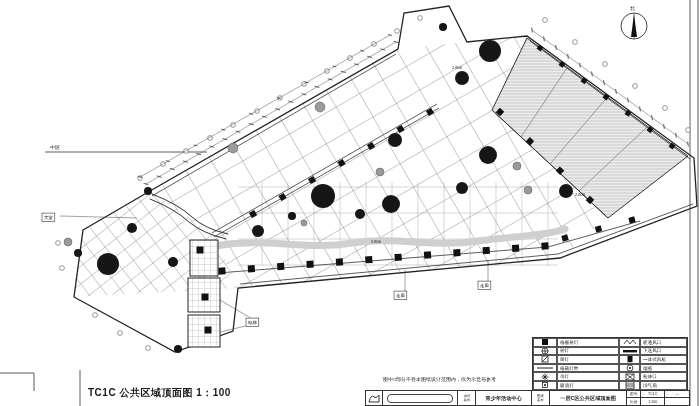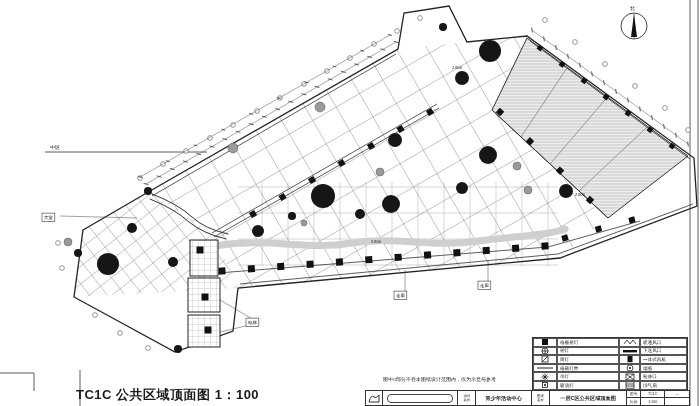--- a/index.html
+++ b/index.html
@@ -1,20 +1,20 @@
 <!DOCTYPE html>
 <html><head>
 <meta charset="utf-8">
 <style>
   html,body{margin:0;padding:0;background:#fff;}
   body{width:700px;height:406px;position:relative;overflow:hidden;
        font-family:"Liberation Sans","DejaVu Sans",sans-serif;color:#1a1a1a;}
   #plan-svg{position:absolute;left:0;top:0;}
   .abs{position:absolute;}
-  #sheet-title{left:76px;top:386px;font-size:13px;font-weight:bold;letter-spacing:0.5px;white-space:nowrap;text-align:center;}
+  #sheet-title{left:88px;top:386px;font-size:10px;font-weight:bold;letter-spacing:0.5px;white-space:nowrap;text-align:center;}
   #scope-note{left:383px;top:376px;font-size:5px;white-space:nowrap;transform-origin:0 0;}
   
   #legend{left:532px;top:337px;width:156px;height:54px;border:1px solid #333;
           display:grid;grid-template-columns:24px 62px 21px 47px;grid-auto-rows:8.6px;
           font-size:4.6px;background:#fff;box-sizing:border-box;}
   #legend .cell{border:0.5px solid #555;display:flex;align-items:center;box-sizing:border-box;overflow:hidden;}
   #legend .lbl{padding-left:2px;white-space:nowrap;}
   #legend .sym{justify-content:center;}
   
   #strip{left:365px;top:390px;width:325px;height:16px;border:1px solid #333;display:flex;

